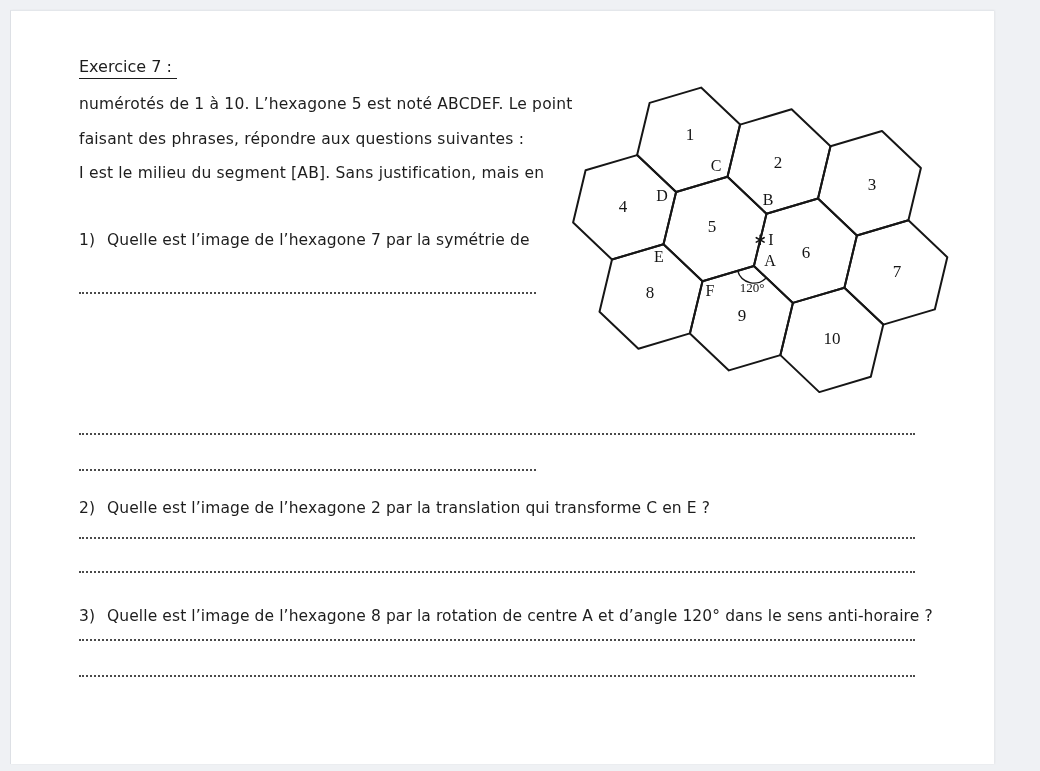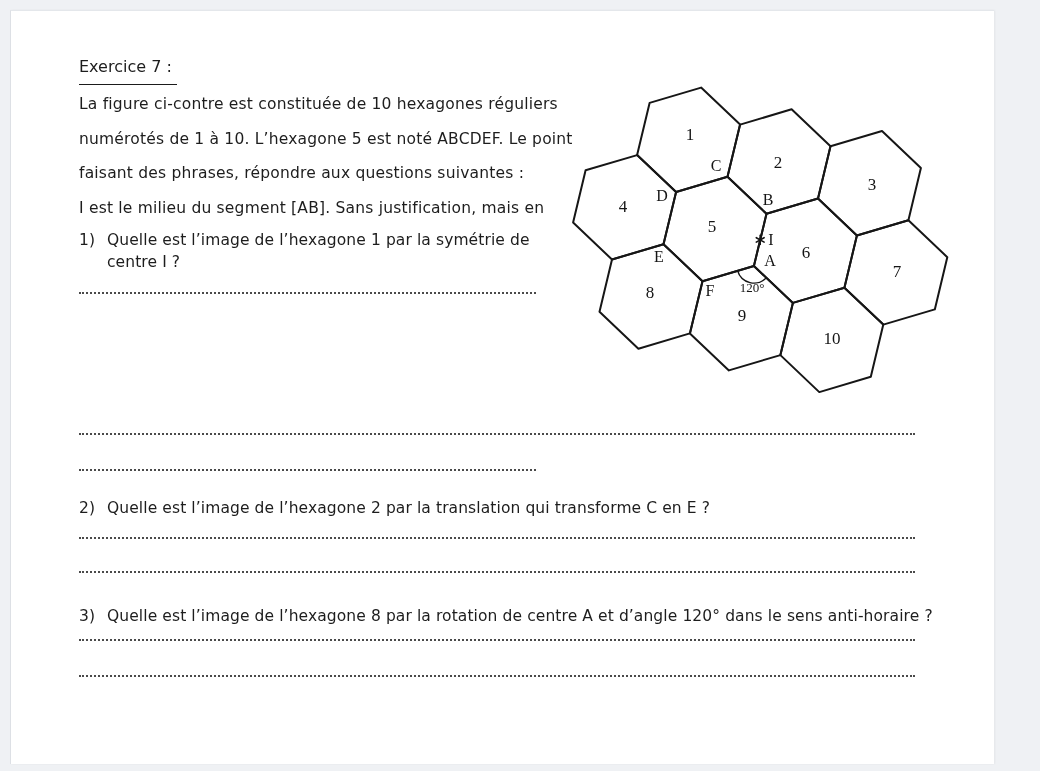--- a/index.html
+++ b/index.html
@@ -10,21 +10,21 @@
   }
   .page{
     position:absolute; left:10px; top:10px; width:983px; height:753px;
     background:#ffffff;
     border-left:1px solid #dde0e5; border-top:1px solid #e4e7eb;
     box-shadow:1px 0 2px rgba(0,0,0,0.05);
   }
   .title{
     position:absolute; left:68px; top:45px;
     font-size:16px; line-height:21px; white-space:nowrap;
-    border-bottom:1.5px solid #1b1b1b; padding:0 5px 7px 0;
+    border-bottom:1.5px solid #1b1b1b; padding:0 5px 1px 0;
   }
   .para{ position:absolute; left:68px; top:76px; font-size:15.5px; letter-spacing:0.2px; }
   .pline{ height:34.5px; line-height:34.5px; white-space:nowrap; }
   .question{ position:absolute; left:68px; display:flex; font-size:15.5px; letter-spacing:0.1px; }
   .q1{ top:218px; } .q2{ top:486px; } .q3{ top:594px; }
   .qnum{ flex:0 0 28px; line-height:22px; }
   .qline{ height:22px; line-height:22px; white-space:nowrap; }
   .dots{ position:absolute; left:68px; height:0; border-top:2px dotted #4a4a4a; }
   .dots.short{ width:457px; }
   .dots.full{ width:836px; }
@@ -41,31 +41,29 @@
 </style>
 </head>
 <body>
 
 <div class="canvas">
   <div class="page">
 
     <div class="title">Exercice 7 :</div>
 
     <div class="para">
-      <div class="pline">La figure ci-contre est constituée de 10 hexagones réguliers</div>
       <div class="pline">numérotés de 1 à 10. L’hexagone 5 est noté ABCDEF. Le point</div>
       <div class="pline">faisant des phrases, répondre aux questions suivantes :</div>
       <div class="pline">I est le milieu du segment [AB]. Sans justification, mais en</div>
     </div>
 
     <div class="question q1">
       <span class="qnum">1)</span>
       <span>
-        <div class="qline">Quelle est l’image de l’hexagone 1 par la symétrie de</div>
-        <div class="qline">centre I ?</div>
+        <div class="qline">Quelle est l’image de l’hexagone 7 par la symétrie de</div>
       </span>
     </div>
 
     <div class="dots short d1"></div>
     <div class="dots full d2"></div>
     <div class="dots short d3"></div>
 
     <div class="question q2">
       <span class="qnum">2)</span>
       <span>

